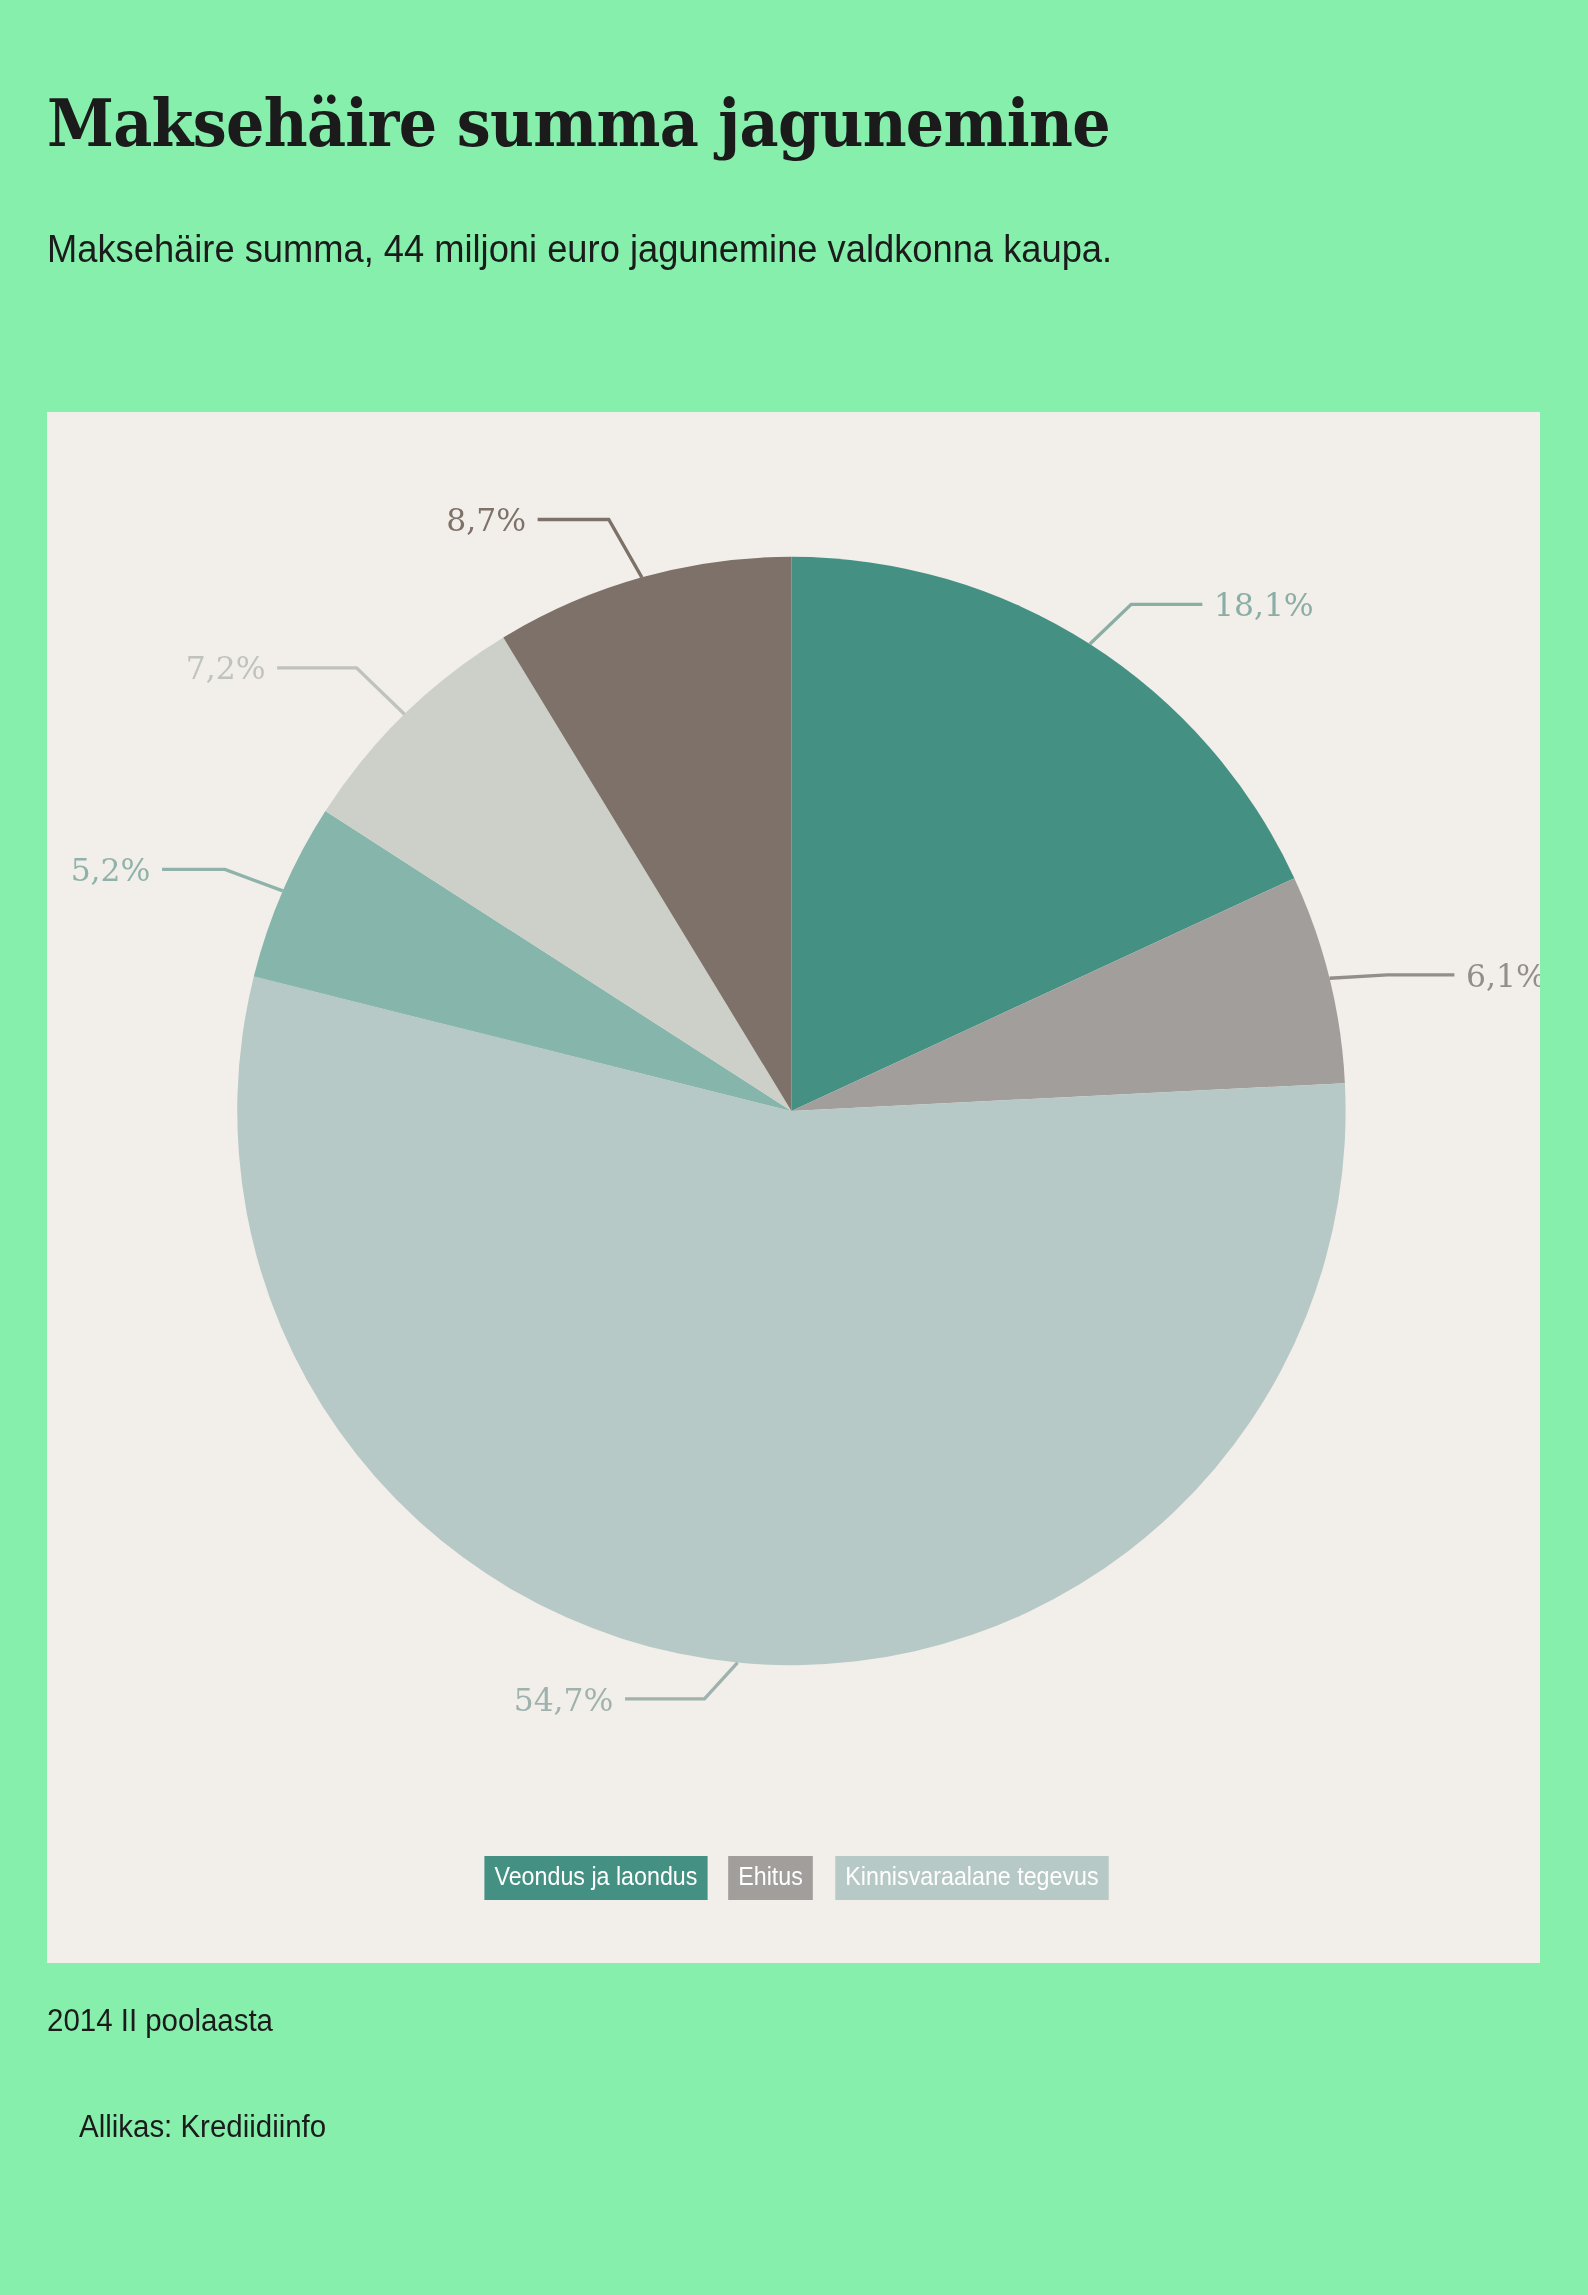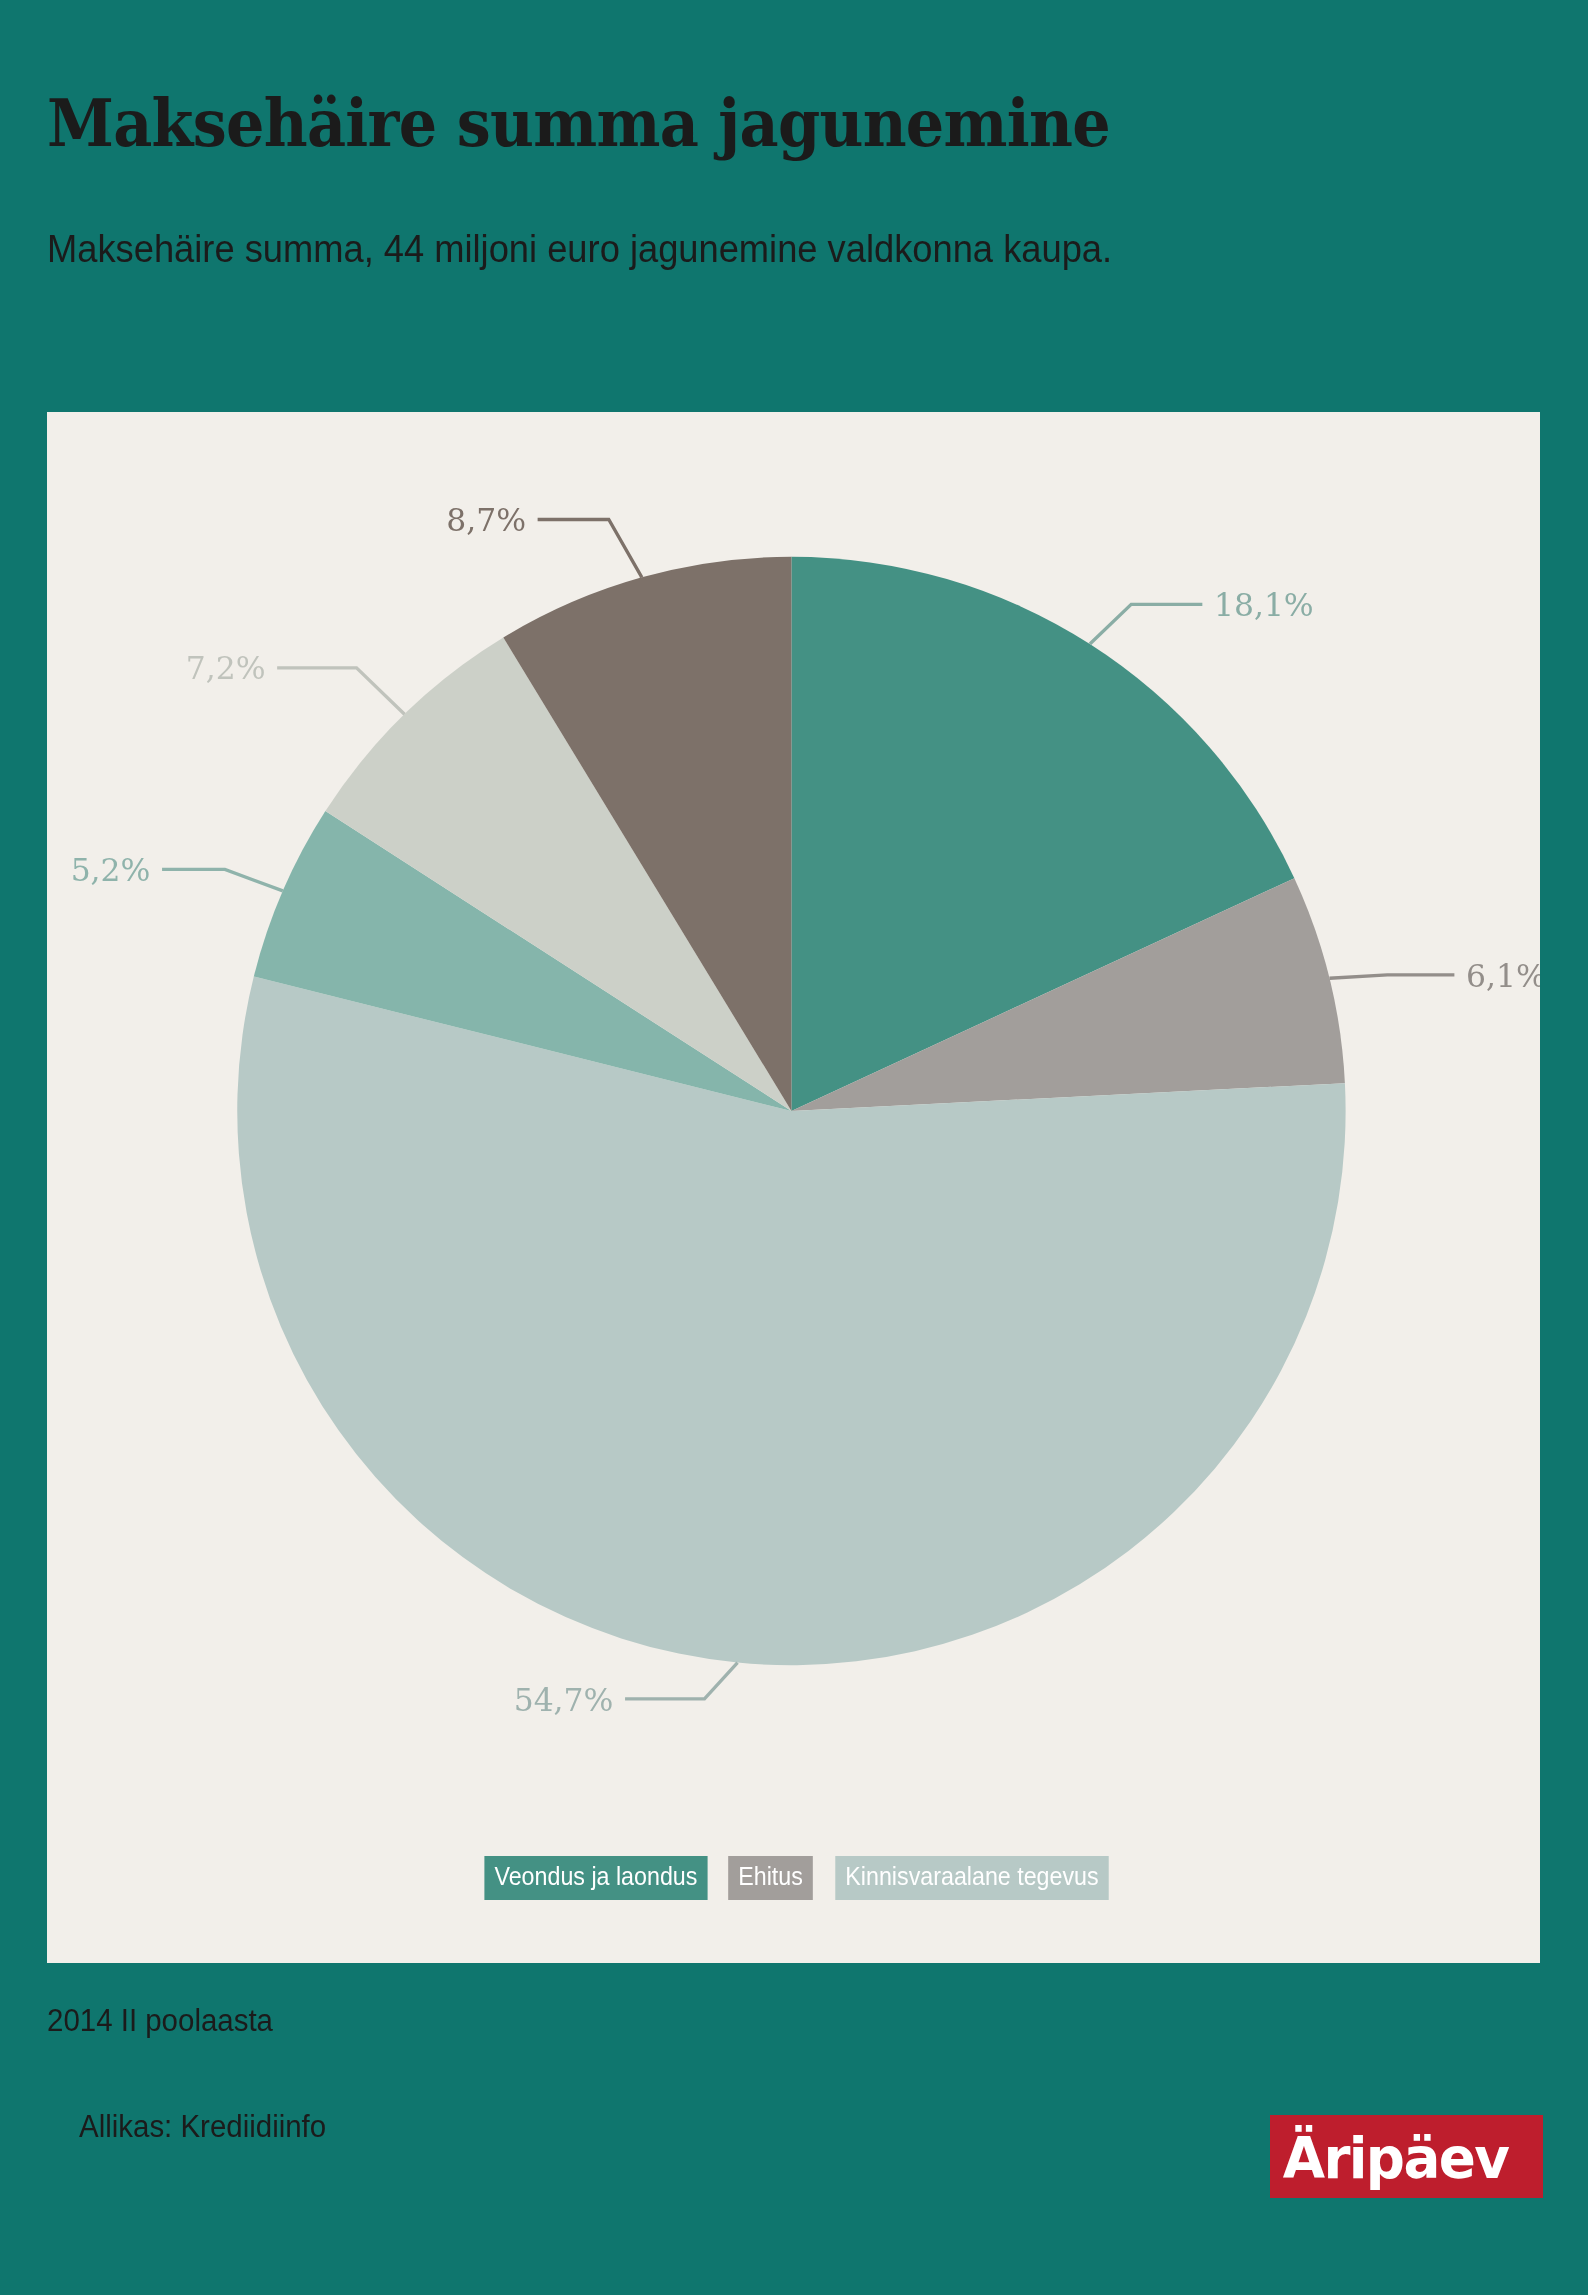--- a/index.html
+++ b/index.html
@@ -5,21 +5,21 @@
   * { margin:0; padding:0; box-sizing:border-box; }
   html, body {
     width:1588px; height:2295px;
     background:#d8cbb8;
     font-family:"Liberation Sans", sans-serif;
     overflow:hidden;
   }
   #page {
     position:relative;
     width:1588px; height:2295px;
-    background:#0f766e;
+    background:#86efac;
   }
 
   
   #title {
     position:absolute; left:47px; top:89px;
     width:1406px;
     font-family:"DejaVu Serif", serif;
     font-weight:700;
     font-size:65px;
     letter-spacing:-0.8px;
@@ -158,18 +158,15 @@
         <span class="legend-chip" style="background: rgb(68, 145, 132);">Veondus ja laondus</span>
         <span class="legend-chip" style="background: rgb(162, 158, 155);">Ehitus</span>
         <span class="legend-chip" style="background: rgb(183, 201, 198);">Kinnisvaraalane tegevus</span>
       </div>
     </div>
 
   </div>
 
   <div id="period">2014 II poolaasta</div>
   <div id="source">Allikas: Krediidiinfo</div>
-  <div id="logo">
-    <span id="logo-text">Äripäev</span>
-  </div>
 
 </div>
 
 
 </body></html>

